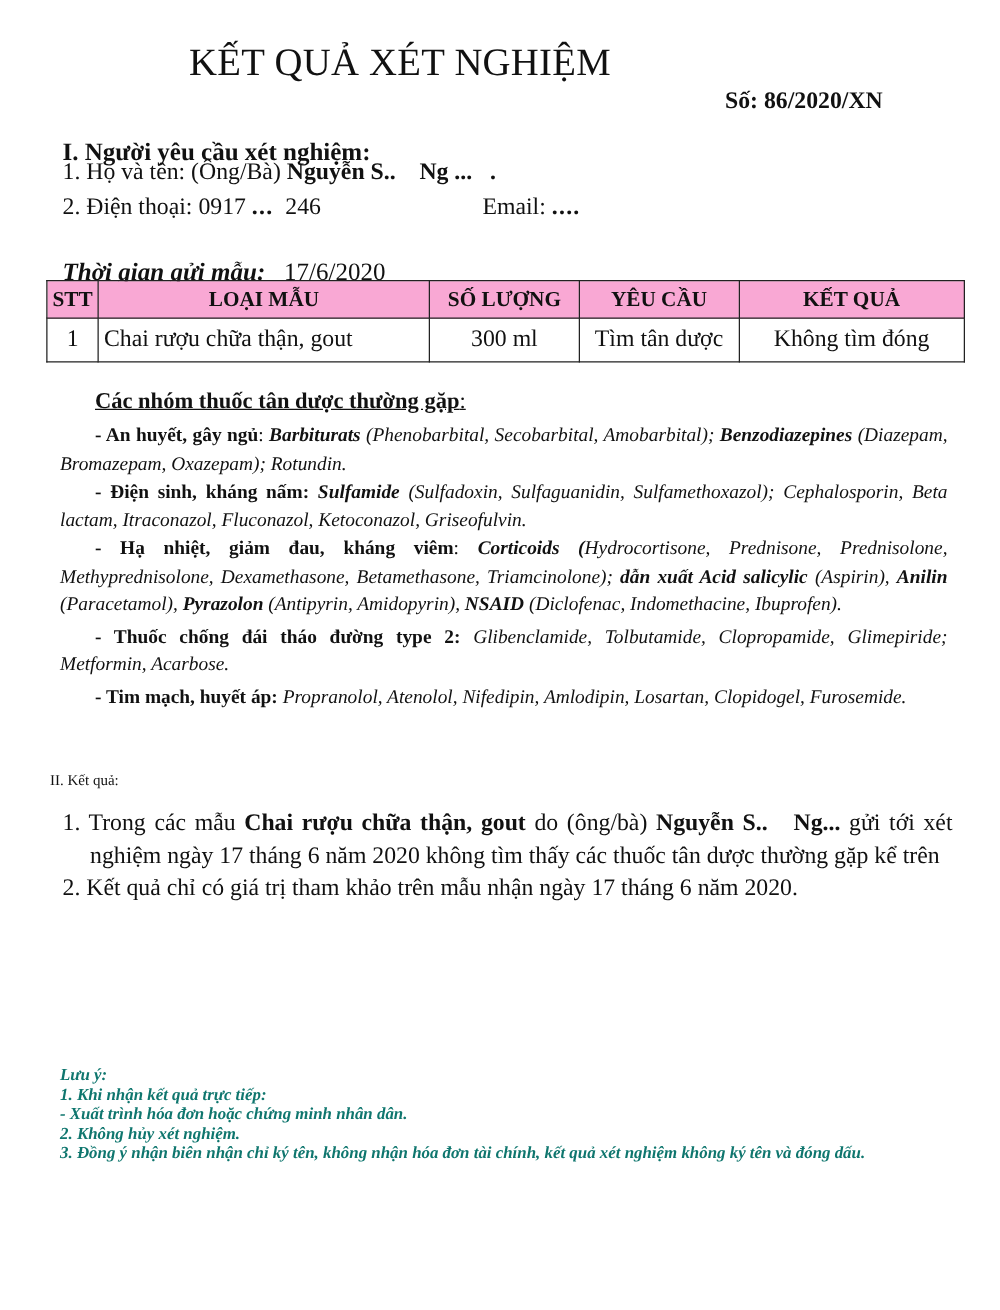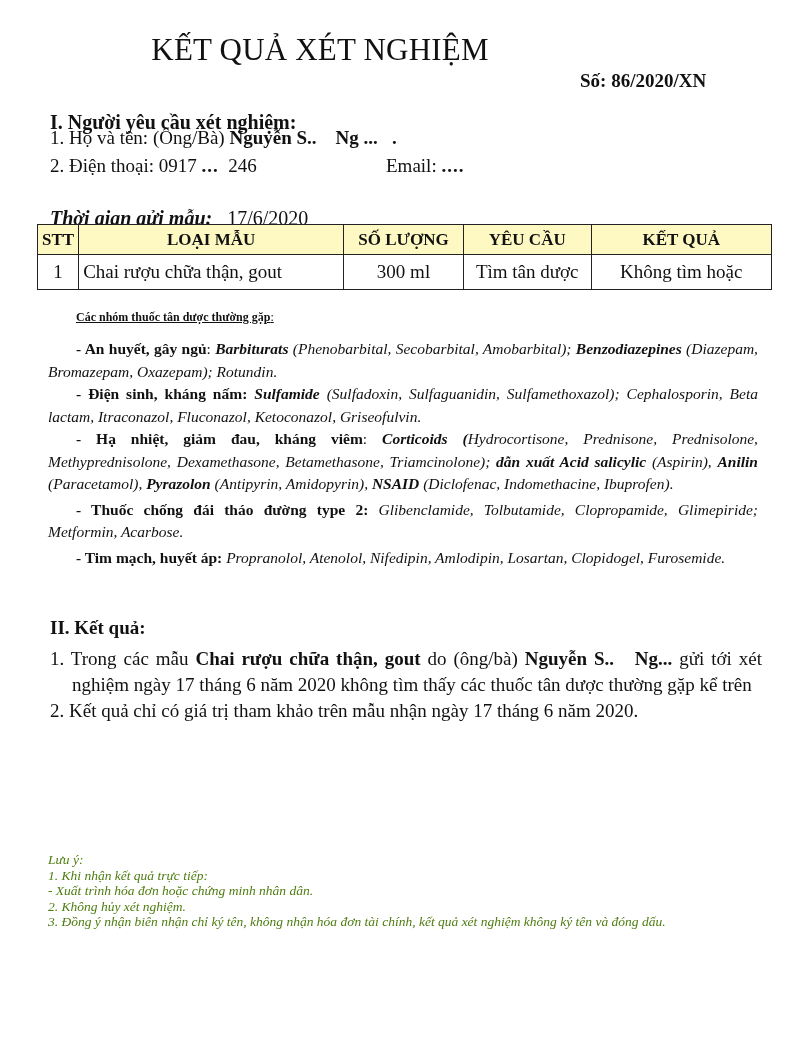--- a/index.html
+++ b/index.html
@@ -12,37 +12,37 @@
     .l1 { top: 127px; left: 50px; }
     .l2 { top: 155px; left: 50px; }
     .email { top: 155px; left: 386px; }
     .sendtime { top: 187px; left: 50px; font-size: 20px; margin-top: 20px; }
     .sendtime .lbl { font-style: italic; font-weight: bold; }
     b { font-weight: bold; }
     .dots { font-weight: bold; letter-spacing: 1px; }
 
     table.res { position: absolute; top: 224px; left: 37px; width: 735px; border-collapse: collapse; font-size: 18px; }
     table.res th, table.res td { border: 1.5px solid #222; text-align: center; padding: 0 4px; }
-    table.res th { background: #fef9c3; height: 29px; font-weight: bold; font-size: 17px; }
+    table.res th { background: #f9a8d4; height: 29px; font-weight: bold; font-size: 17px; }
     table.res td { height: 34px; font-size: 19px; }
     table.res td.left { text-align: left; }
 
-    .groups-title { top: 310px; left: 76px; font-size: 12px; font-weight: bold; text-decoration: underline; }
+    .groups-title { top: 310px; left: 76px; font-size: 18px; font-weight: bold; text-decoration: underline; }
     .groups-title .colon { text-decoration: none; font-weight: normal; }
     .groups { top: 338px; left: 48px; width: 710px; font-size: 15.5px; line-height: 22.5px; text-align: justify; }
     .groups p { margin: 0 0 0 0; text-indent: 28px; text-align: justify; }
     .groups .gname { font-weight: bold; font-style: normal; }
     .groups .it { font-style: italic; }
     .groups .bi { font-style: italic; font-weight: bold; }
 
-    .sec2 { top: 617px; left: 50px; font-size: 19px; font-weight: bold; }
+    .sec2 { top: 617px; left: 40px; font-size: 12px; font-weight: normal; }
     .results { top: 646px; left: 50px; width: 712px; font-size: 19px; line-height: 26px; }
     .results .item { margin: 0; padding-left: 22px; text-indent: -22px; text-align: justify; }
 
-    .notes { top: 852px; left: 48px; width: 720px; font-size: 13.5px; line-height: 15.5px; font-style: italic; color: #4d7c0f; }
+    .notes { top: 852px; left: 48px; width: 720px; font-size: 13.5px; line-height: 15.5px; font-style: italic; color: #0f766e; font-weight: bold; }
     .notes div { margin: 0; }
   </style>
 </head>
 <body>
 
 <div class="abs title">KẾT QUẢ XÉT NGHIỆM</div>
 <div class="abs docno">Số: 86/2020/XN</div>
 
 <div class="abs sec1">I. Người yêu cầu xét nghiệm:</div>
 <div class="abs line l1">
@@ -80,21 +80,21 @@
       <th>YÊU CẦU</th>
       <th>KẾT QUẢ</th>
     </tr>
   </thead>
   <tbody>
     <tr>
       <td>1</td>
       <td class="left">Chai rượu chữa thận, gout</td>
       <td>300 ml</td>
       <td>Tìm tân dược</td>
-      <td>Không tìm hoặc</td>
+      <td>Không tìm đóng</td>
     </tr>
   </tbody>
 </table>
 
 <div class="abs groups-title">
   <span>Các nhóm thuốc tân dược thường gặp</span><span class="colon">:</span>
 </div>
 <div class="abs groups">
   <p>
     <span class="gname">- An huyết, gây ngủ</span><span>: </span><span class="bi">Barbiturats</span><span class="it"> (Phenobarbital, Secobarbital, Amobarbital); </span><span class="bi">Benzodiazepines</span><span class="it"> (Diazepam, Bromazepam, Oxazepam); Rotundin.</span>

